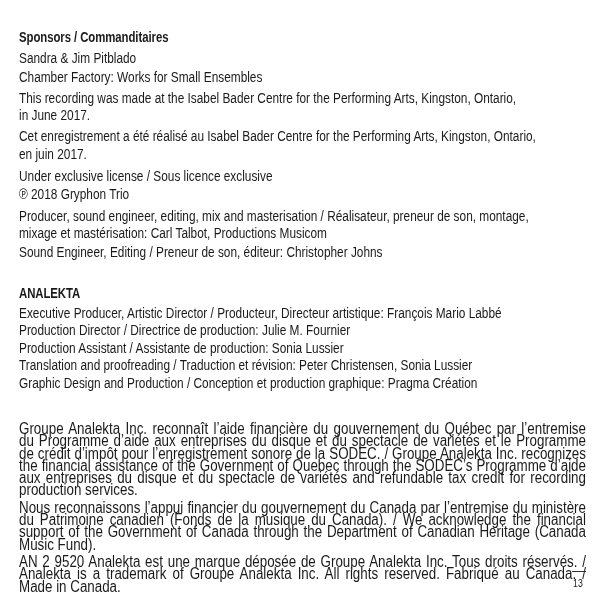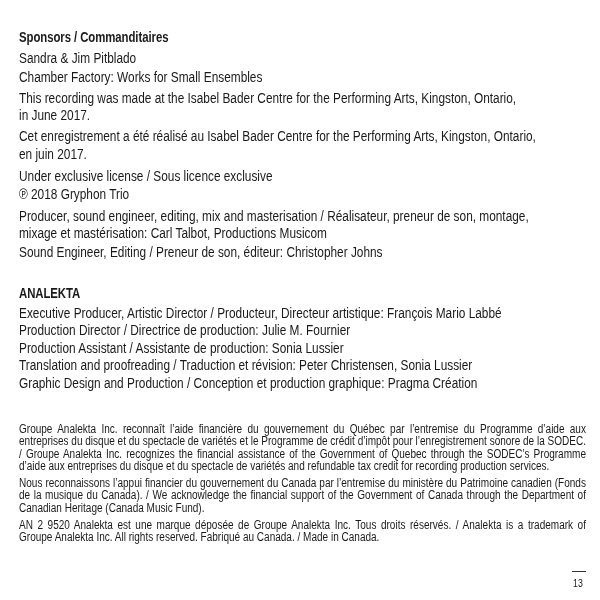--- a/index.html
+++ b/index.html
@@ -8,21 +8,21 @@
     font-family: "Liberation Sans", sans-serif; color: #1a1a1a;
   }
   .line {
     position: absolute; left: 19px; white-space: nowrap;
     transform-origin: left top;
   }
   .big { font-size: 15.2px; transform: scaleX(0.78); }
   .head { font-weight: bold; font-size: 15.4px; transform: scaleX(0.74); letter-spacing: -0.1px; }
   .small-block {
     position: absolute; left: 19px; width: 567px; top: 423px;
-    font-size: 12px; line-height: 12.3px;
+    font-size: 16px; line-height: 12.3px;
   }
   .small-para { margin: 0 0 5px 0; text-align: justify; transform: scaleX(0.835); transform-origin: left top; width: 679px; }
   .page-rule { position: absolute; left: 572px; top: 571px; width: 14px; height: 1px; background: #333; }
   .page-num { position: absolute; left: 573px; top: 577px; font-size: 11px; transform: scaleX(0.8); transform-origin: left top; }
 </style>
 </head>
 <body>
 
 <div>
   <div class="line head" style="top:28px;">Sponsors / Commanditaires</div>

